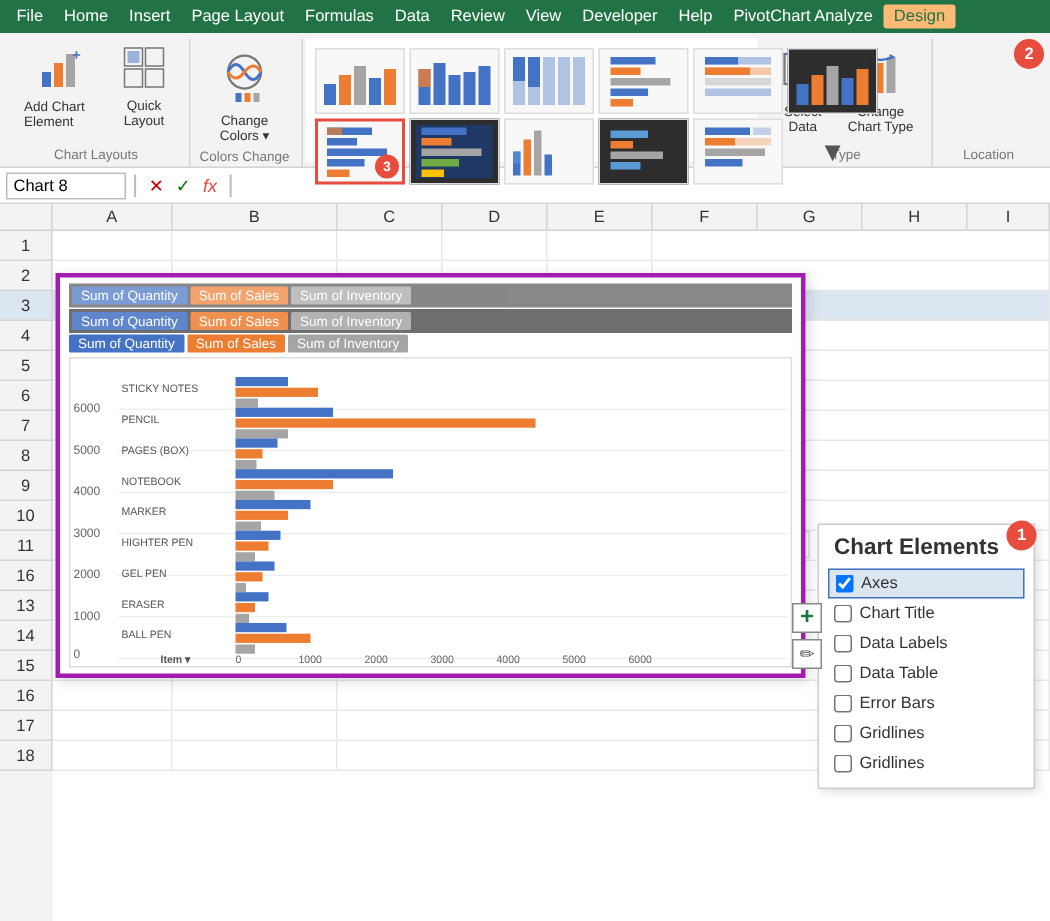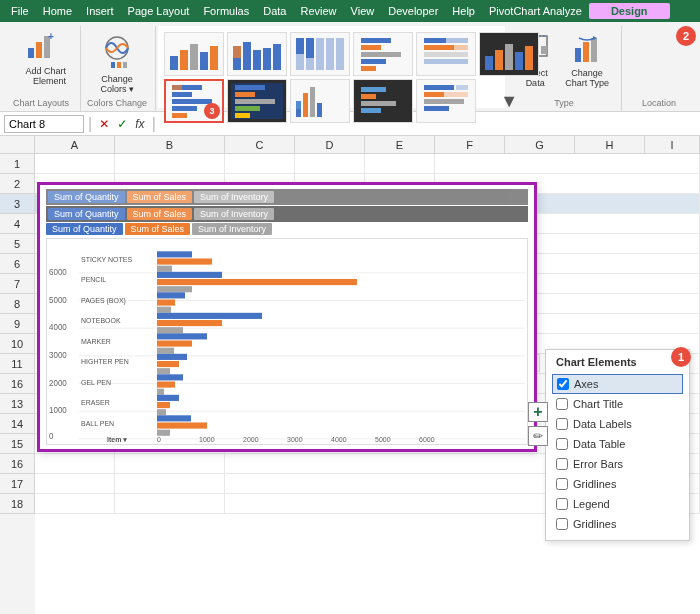--- a/index.html
+++ b/index.html
@@ -1,21 +1,21 @@
 <!DOCTYPE html>
 <html><head>
   <meta charset="utf-8">
   <style>
     * { box-sizing: border-box; margin: 0; padding: 0; }
     body { font-family: 'Segoe UI', Arial, sans-serif; font-size: 11px; background: #fff; width: 700px; height: 614px; overflow: hidden; }
 
     
     .menu-bar { display: flex; align-items: center; background: #217346; height: 22px; padding: 0 4px; }
     .menu-bar span { color: #fff; padding: 2px 7px; font-size: 11px; cursor: pointer; }
-    .menu-bar .design-tab { background: #f0abfc; color: #217346; font-weight: bold; padding: 2px 22px; border-radius: 2px; }
+    .menu-bar .design-tab { background: #fdba74; color: #217346; font-weight: normal; padding: 2px 7px; border-radius: 2px; }
 
     
     .ribbon { background: #f3f3f3; border-bottom: 1px solid #d4d4d4; display: flex; align-items: stretch; height: 90px; padding: 4px 6px 0; gap: 2px; }
     .ribbon-group { display: flex; flex-direction: column; align-items: center; border-right: 1px solid #d4d4d4; padding: 0 8px 0 4px; min-width: 60px; }
     .ribbon-group-label { font-size: 9px; color: #777; margin-top: auto; padding-bottom: 3px; text-align: center; }
     .ribbon-btn { display: flex; flex-direction: column; align-items: center; justify-content: center; cursor: pointer; padding: 4px 6px; border-radius: 2px; min-width: 44px; }
     .ribbon-btn .icon { font-size: 22px; line-height: 1; }
     .ribbon-btn .label { font-size: 9px; text-align: center; margin-top: 2px; color: #333; max-width: 50px; }
     .chart-layouts-top { display: flex; gap: 2px; }
 
@@ -56,21 +56,21 @@
     .grid-row { display: flex; height: 20px; border-bottom: 1px solid #e8e8e8; }
     .cell { border-right: 1px solid #e8e8e8; font-size: 11px; padding: 0 3px; display: flex; align-items: center; overflow: hidden; white-space: nowrap; }
     .cell.bold { font-weight: bold; }
     .cell.has-dropdown { gap: 2px; }
 
     
     .chart-overlay { position: absolute; top: 18px; left: 5px; width: 510px; height: 290px; background: #fff; border: 3px solid #a21caf; box-shadow: 2px 2px 8px rgba(0,0,0,0.15); z-index: 10; }
 
     
     .chart-elements-panel { position: absolute; right: 8px; top: 180px; background: #fff; border: 1px solid #ccc; box-shadow: 2px 2px 6px rgba(0,0,0,0.15); z-index: 20; padding: 6px 10px; min-width: 140px; }
-    .chart-elements-title { font-weight: bold; font-size: 11px; margin-bottom: 6px; color: #333; }
+    .chart-elements-title { font-weight: bold; font-size: 15px; margin-bottom: 6px; color: #333; }
     .chart-elem-item { display: flex; align-items: center; gap: 5px; height: 20px; font-size: 11px; color: #333; }
     .chart-elem-item input[type=checkbox] { width: 12px; height: 12px; cursor: pointer; }
     .chart-elem-item.highlighted { background: #dce6f1; border: 1px solid #4472c4; margin: 0 -4px; padding: 0 4px; }
 
     
     .chart-plus-btn { position: absolute; right: 148px; top: 245px; width: 20px; height: 20px; background: #fff; border: 1px solid #888; display: flex; align-items: center; justify-content: center; font-size: 14px; cursor: pointer; z-index: 21; }
     .chart-brush-btn { position: absolute; right: 148px; top: 270px; width: 20px; height: 20px; background: #fff; border: 1px solid #888; display: flex; align-items: center; justify-content: center; font-size: 12px; cursor: pointer; z-index: 21; }
 
     
     .circle-badge { position: absolute; width: 20px; height: 20px; border-radius: 50%; background: #e74c3c; color: #fff; font-weight: bold; font-size: 11px; display: flex; align-items: center; justify-content: center; z-index: 50; }
@@ -102,22 +102,34 @@
     <div class="chart-layouts-top">
       <div class="ribbon-btn">
         <div class="icon" style="font-size:26px;">
           <svg width="30" height="30" viewBox="0 0 30 30">
             <rect x="2" y="18" width="6" height="10" fill="#4472c4"></rect>
             <rect x="10" y="12" width="6" height="16" fill="#ed7d31"></rect>
             <rect x="18" y="6" width="6" height="22" fill="#a5a5a5"></rect>
             <text x="22" y="10" font-size="10" fill="#4472c4" font-weight="bold">+</text>
           </svg>
         </div>
-        <div class="label" style="font-size:9px;text-align:right;">Add Chart
+        <div class="label" style="font-size:9px;text-align:left;">Add Chart
 Element</div>
+      </div>
+      <div class="ribbon-btn">
+        <div class="icon">
+          <svg width="28" height="28" viewBox="0 0 28 28">
+            <rect x="1" y="1" width="12" height="12" fill="none" stroke="#777" stroke-width="1"></rect>
+            <rect x="15" y="1" width="12" height="12" fill="none" stroke="#777" stroke-width="1"></rect>
+            <rect x="1" y="15" width="12" height="12" fill="none" stroke="#777" stroke-width="1"></rect>
+            <rect x="15" y="15" width="12" height="12" fill="none" stroke="#777" stroke-width="1"></rect>
+            <rect x="3" y="3" width="8" height="8" fill="#4472c4" opacity="0.5"></rect>
+          </svg>
+        </div>
+        <div class="label" style="font-size:9px;text-align:center;">Quick<br>Layout</div>
       </div>
     </div>
     <div class="ribbon-group-label">Chart Layouts</div>
   </div>
 
   <div class="ribbon-group" style="min-width:70px;">
     <div class="ribbon-btn" style="margin-top:4px;">
       <div>
         <svg width="32" height="36" viewBox="0 0 32 36">
           <circle cx="16" cy="14" r="11" fill="none" stroke="#777" stroke-width="1.5"></circle>
@@ -291,21 +303,21 @@
 </div>
 
 <div class="formula-bar">
   <div class="name-box">
     <span>Chart 8</span>
   </div>
   <span style="color:#bbb; font-size:16px;">|</span>
   <div class="formula-bar-icons">
     <span style="color:#c00;">✕</span>
     <span style="color:#070;">✓</span>
-    <span style="font-style:italic; color:#404040;">fx</span>
+    <span style="font-style:italic; color:#ef4444;">fx</span>
   </div>
   <span style="color:#bbb; font-size:16px;">|</span>
   <input class="formula-bar-input" type="text" value="" style="">
 </div>
 
 <div class="col-headers">
   <div class="row-num-col"></div>
   <div class="col-header" style="width:80px;">A</div>
   <div class="col-header" style="width:110px;">B</div>
   <div class="col-header" style="width:70px;">C</div>
@@ -589,24 +601,20 @@
       <div class="chart-elem-item">
         <input type="checkbox" style="">
         <span>Error Bars</span>
       </div>
       <div class="chart-elem-item">
         <input type="checkbox" style="">
         <span>Gridlines</span>
       </div>
       <div class="chart-elem-item">
         <input type="checkbox" style="">
-        <span>Legend</span>
-      </div>
-      <div class="chart-elem-item">
-        <input type="checkbox" style="">
         <span>Gridlines</span>
       </div>
     </div>
 
     <div class="circle-badge" style="top:193px; right:9px;">1</div>
 
     <div style="position:absolute; top:200px; right:160px; font-size:11px; color:#555; background:#fff; border:1px solid #ddd; padding:2px 6px;">
       <span>Chart Title</span>
     </div>
   </div>

